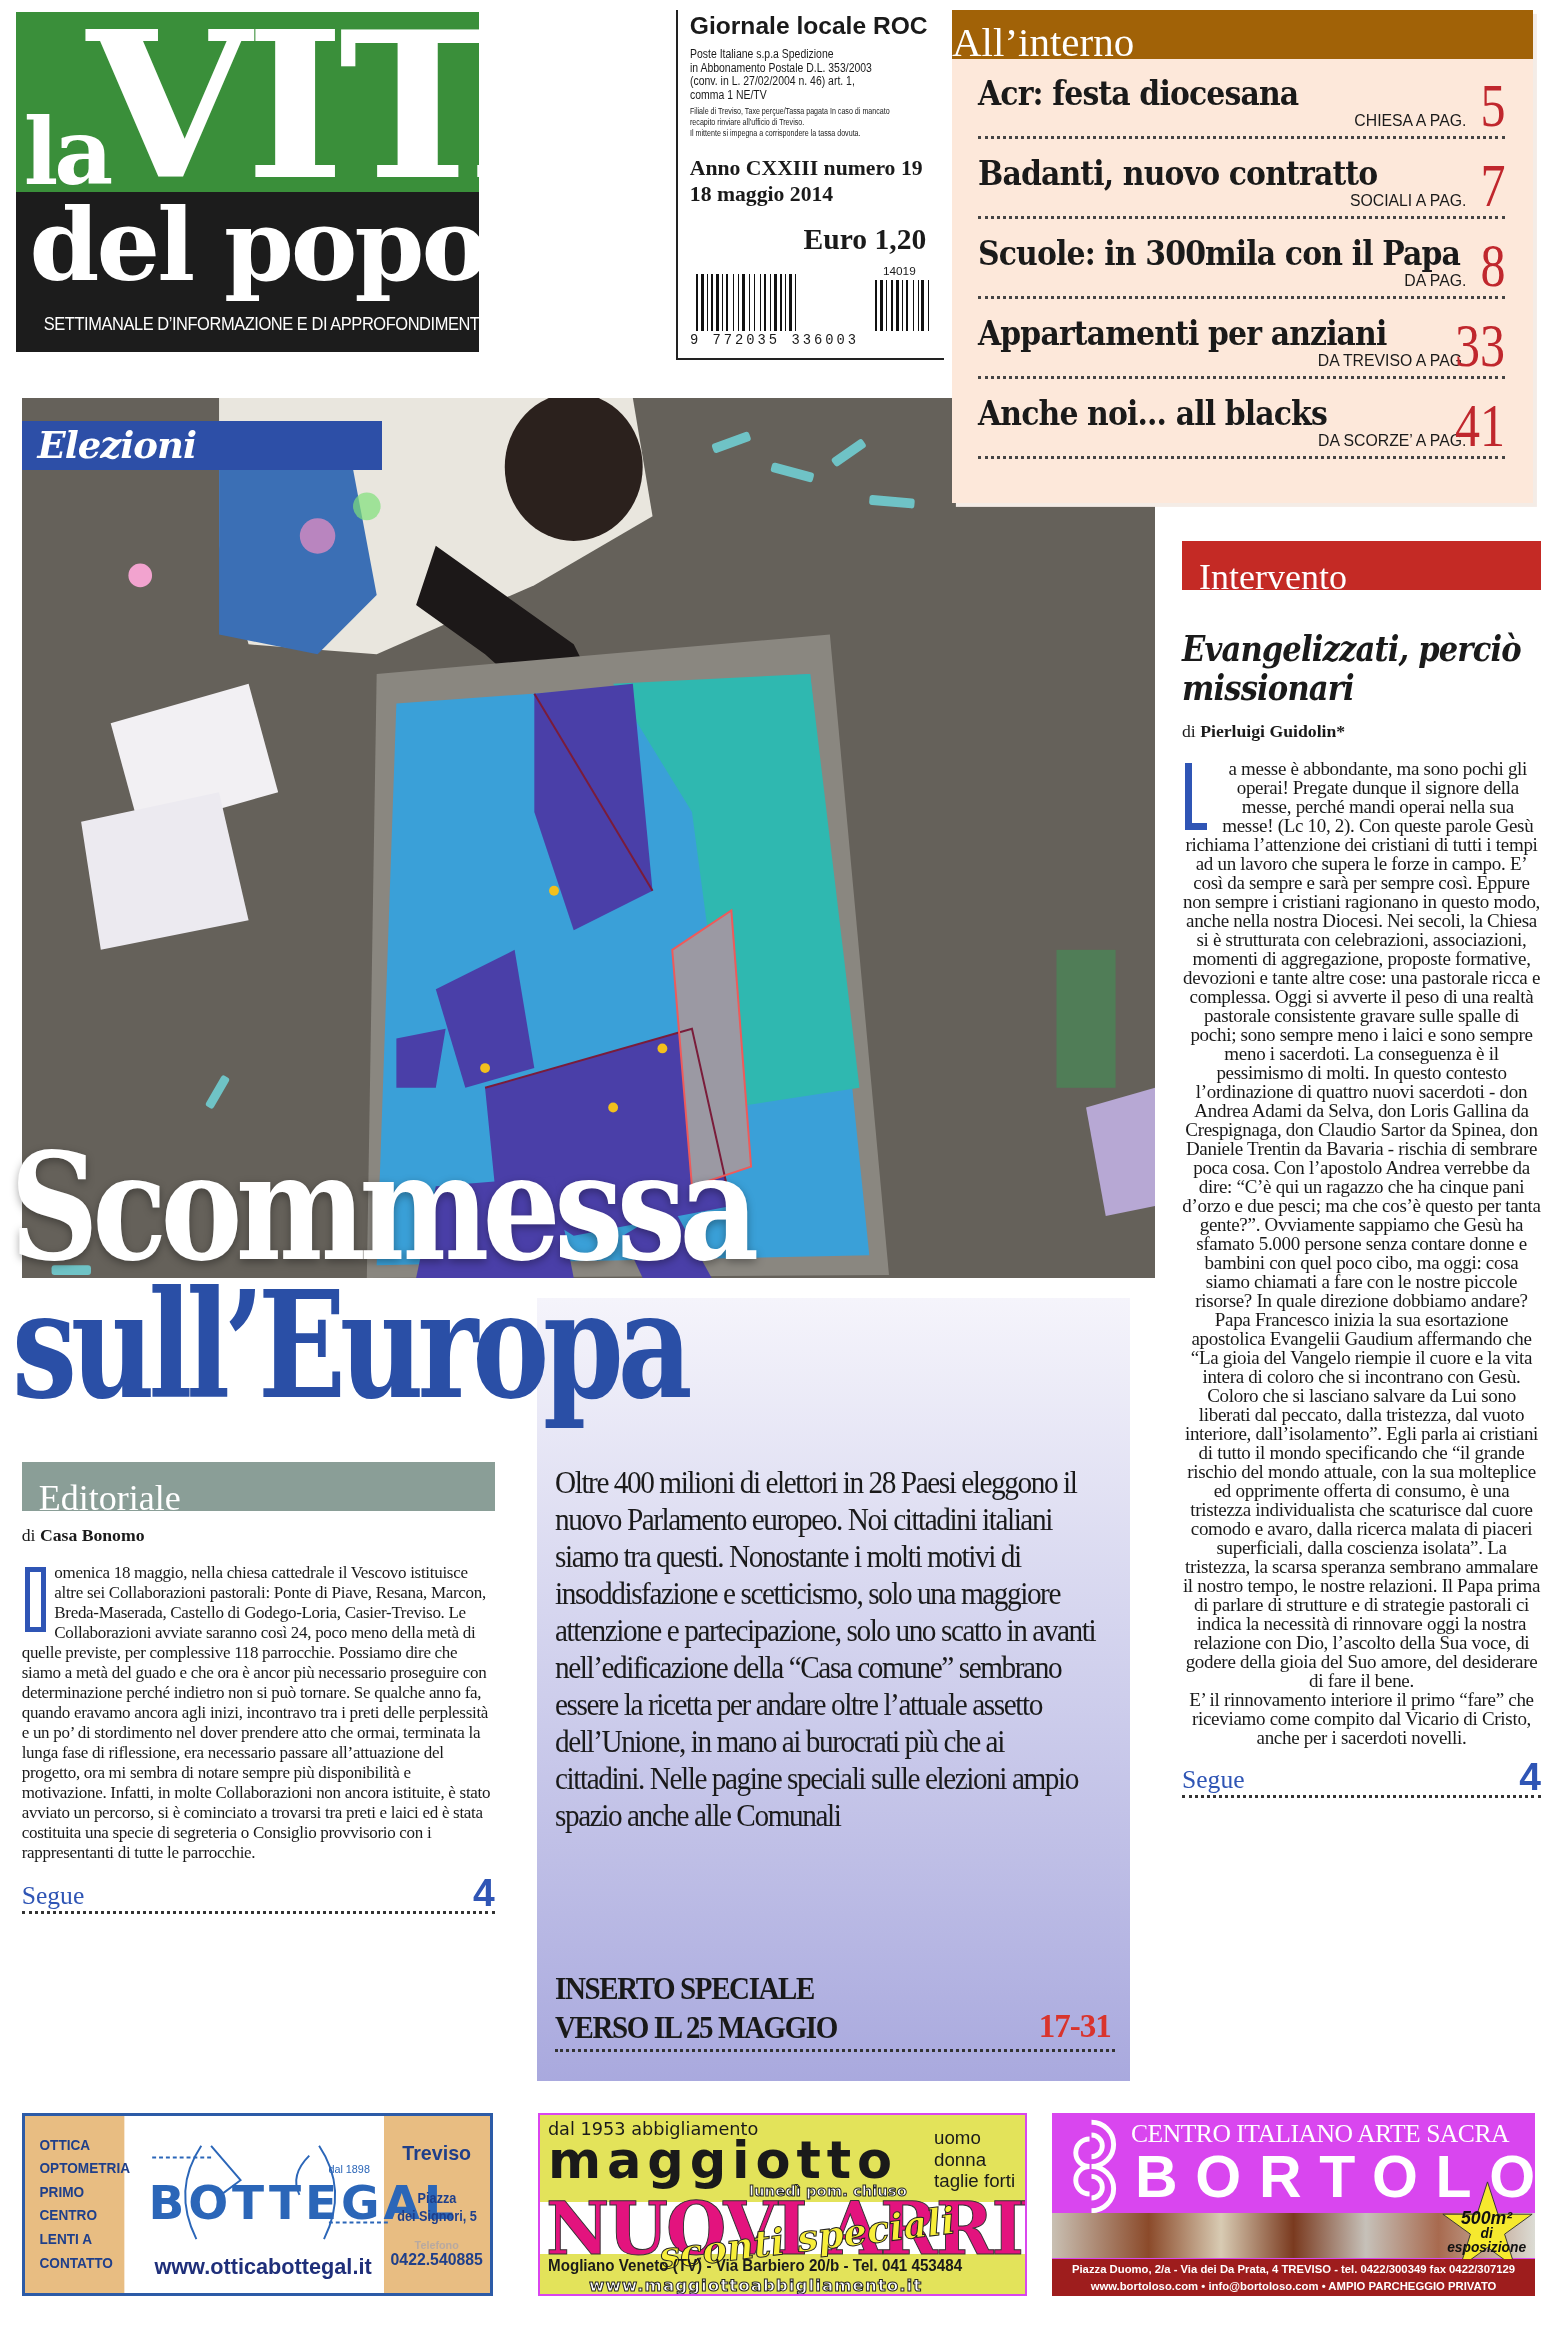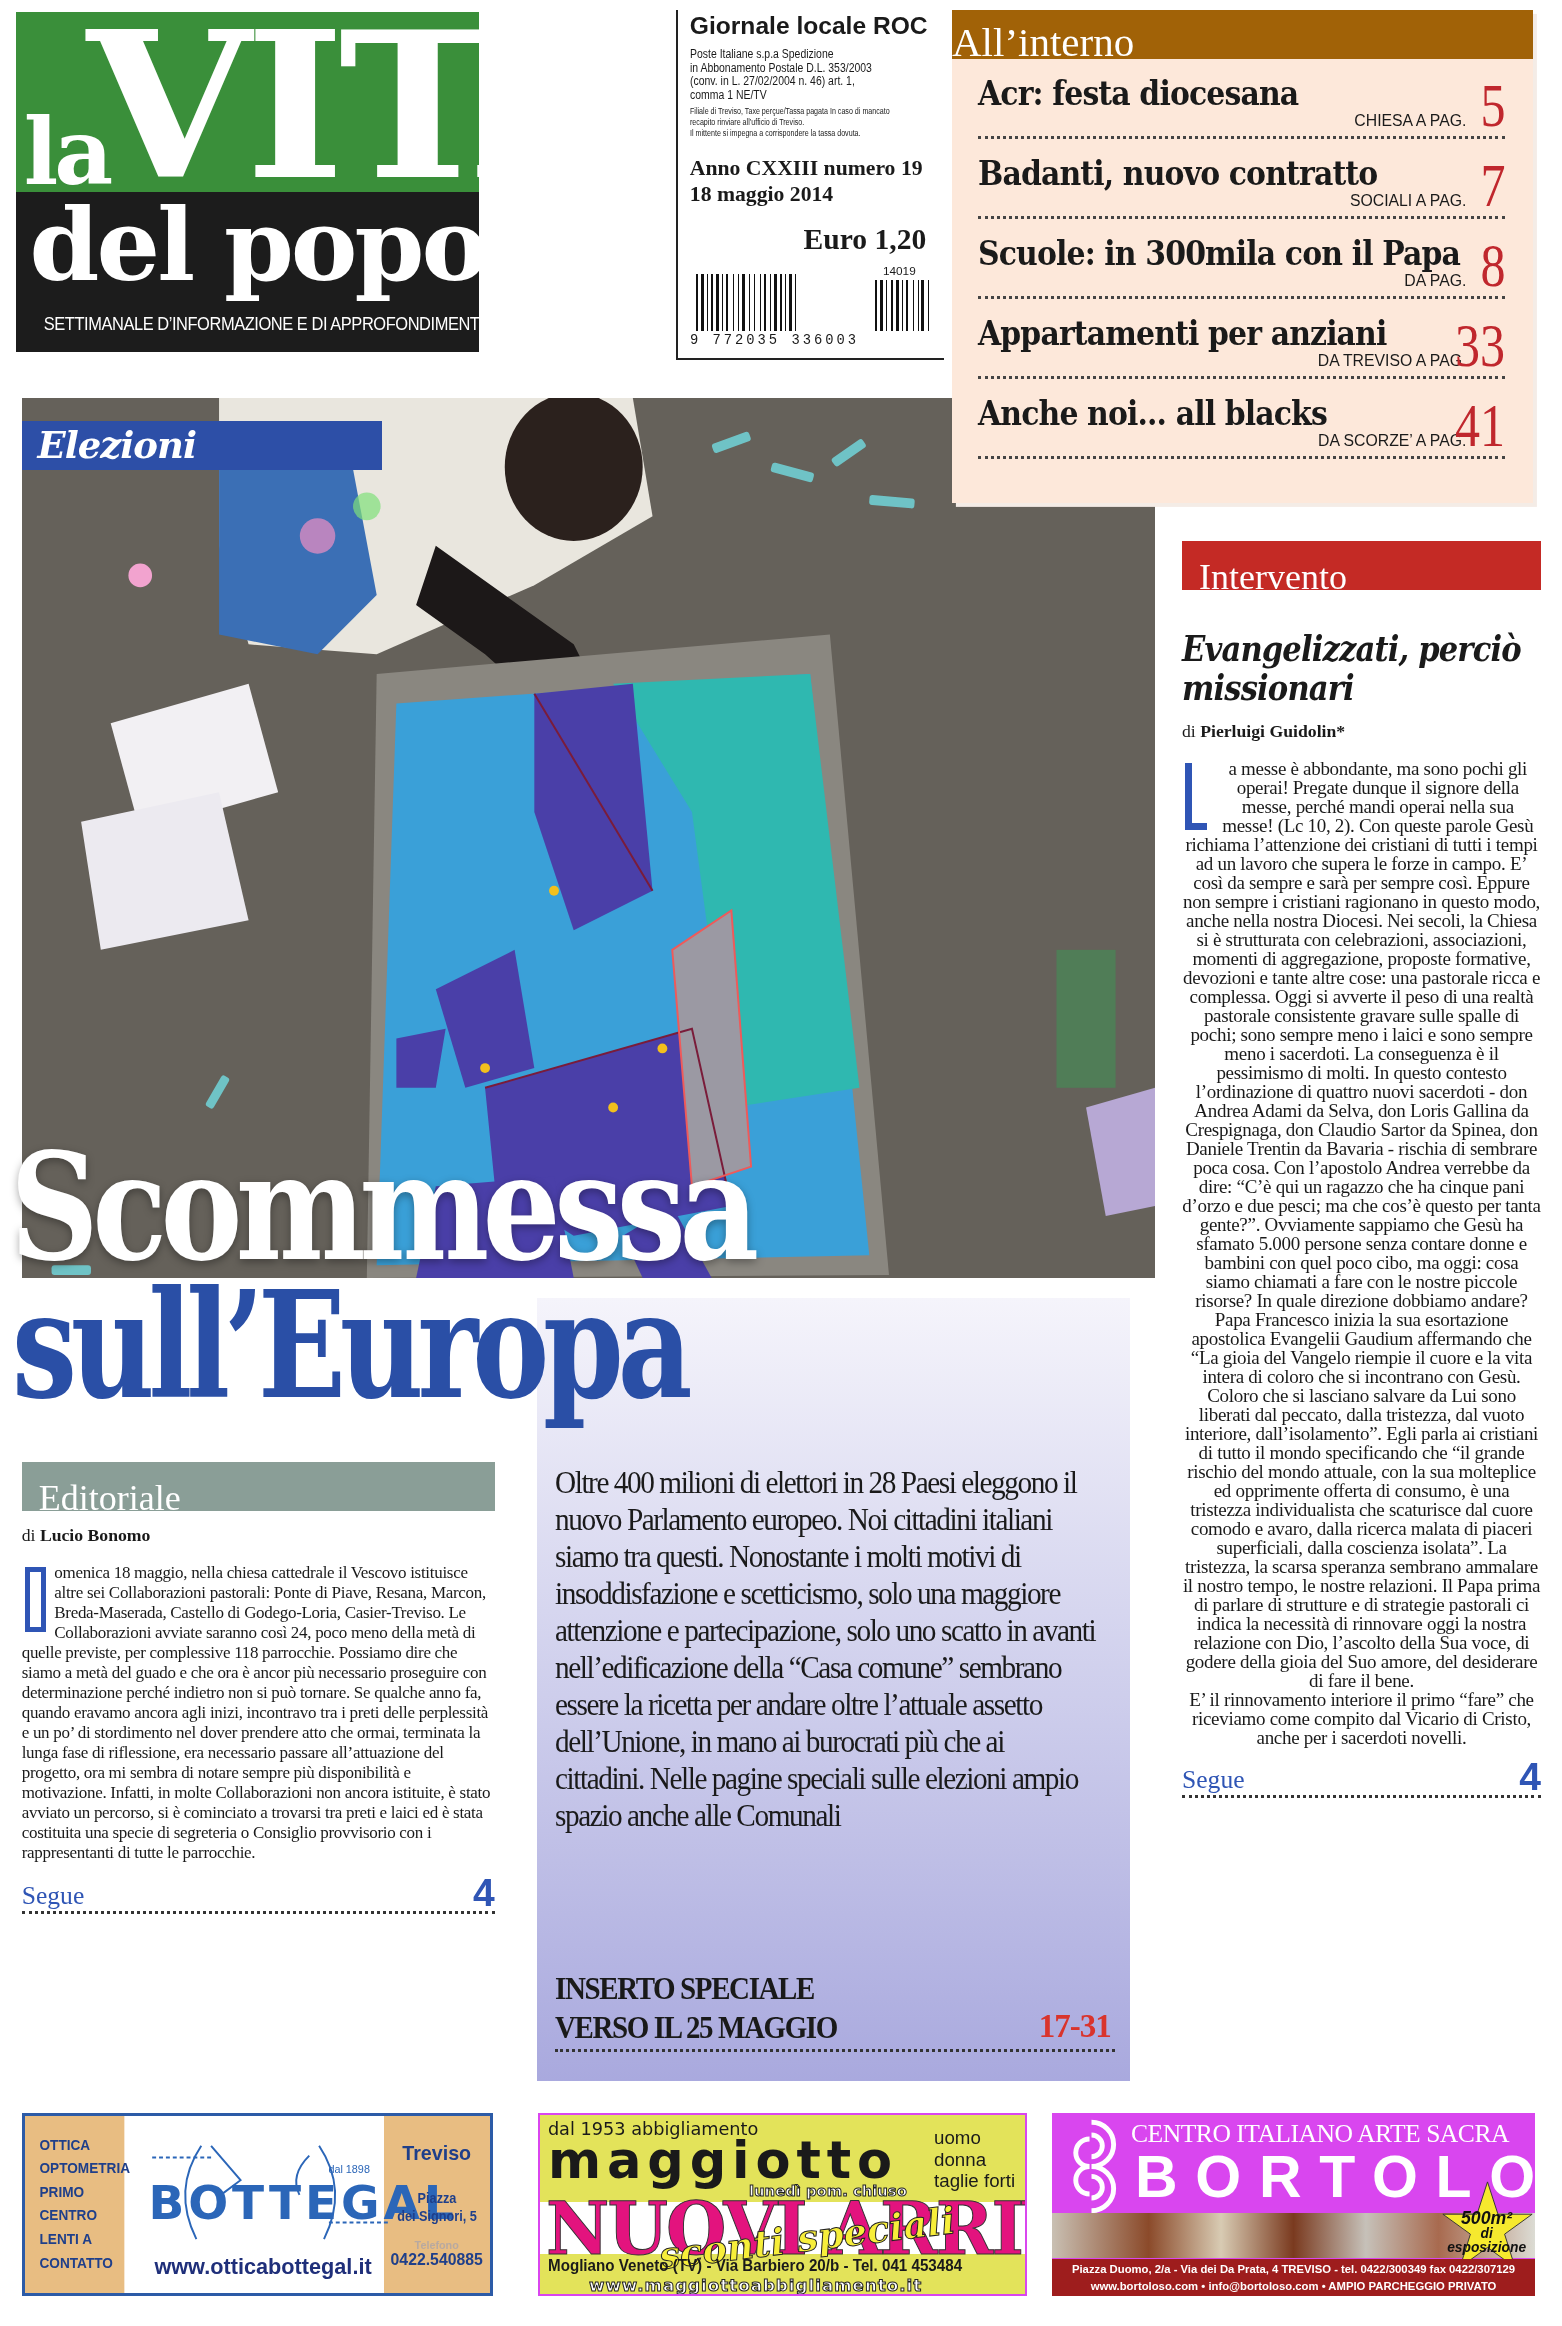--- a/index.html
+++ b/index.html
@@ -305,21 +305,21 @@
     <span class="segue-n">4</span>
   </div>
 </div>
 
 <div id="editoriale" class="abs">
   <div id="edit-label" class="sec-label">
     <span>Editoriale</span>
   </div>
   <div class="byline">
     <span>di</span>
-    <b>Lucio Bonomo</b>
+    <b>Casa Bonomo</b>
   </div>
   <div id="edit-body">
     <span class="dropcap"></span>
     <span>omenica 18 maggio, nella chiesa cattedrale il Vescovo istituisce altre sei Collaborazioni pastorali: Ponte di Piave, Resana, Marcon, Breda-Maserada, Castello di Godego-Loria, Casier-Treviso. Le Collaborazioni avviate saranno così 24, poco meno della metà di quelle previste, per complessive 118 parrocchie. Possiamo dire che siamo a metà del guado e che ora è ancor più necessario proseguire con determinazione perché indietro non si può tornare. Se qualche anno fa, quando eravamo ancora agli inizi, incontravo tra i preti delle perplessità e un po’ di stordimento nel dover prendere atto che ormai, terminata la lunga fase di riflessione, era necessario passare all’attuazione del progetto, ora mi sembra di notare sempre più disponibilità e motivazione. Infatti, in molte Collaborazioni non ancora istituite, è stato avviato un percorso, si è cominciato a trovarsi tra preti e laici ed è stata costituita una specie di segreteria o Consiglio provvisorio con i rappresentanti di tutte le parrocchie.</span>
   </div>
   <div class="segue-row">
     <span class="segue">Segue</span>
     <span class="segue-n">4</span>
   </div>
 </div>

